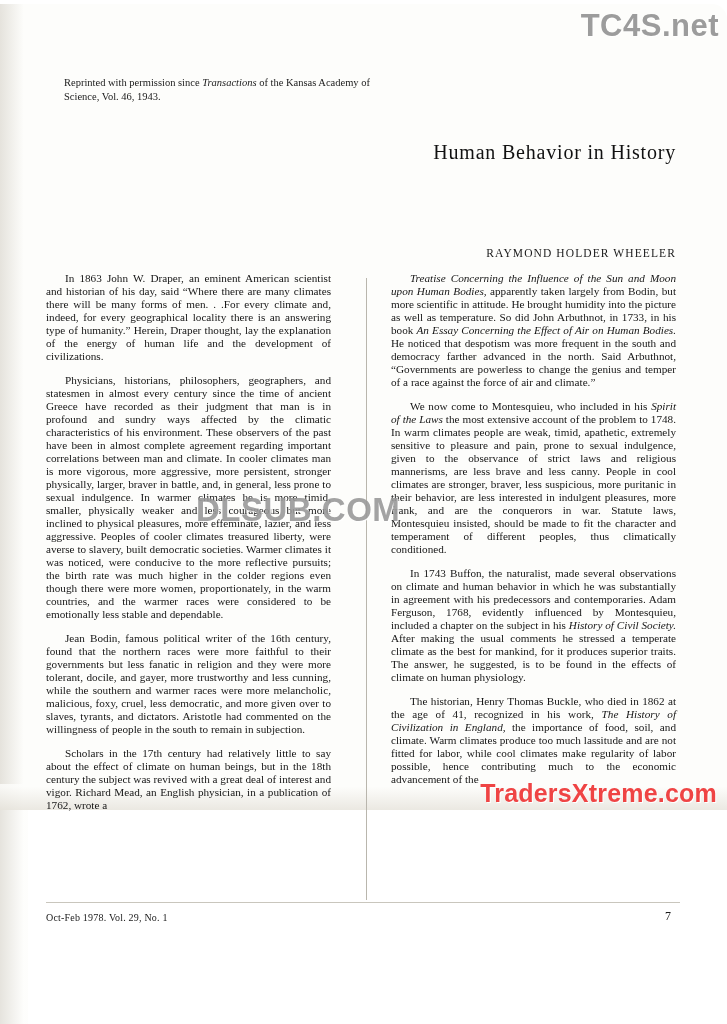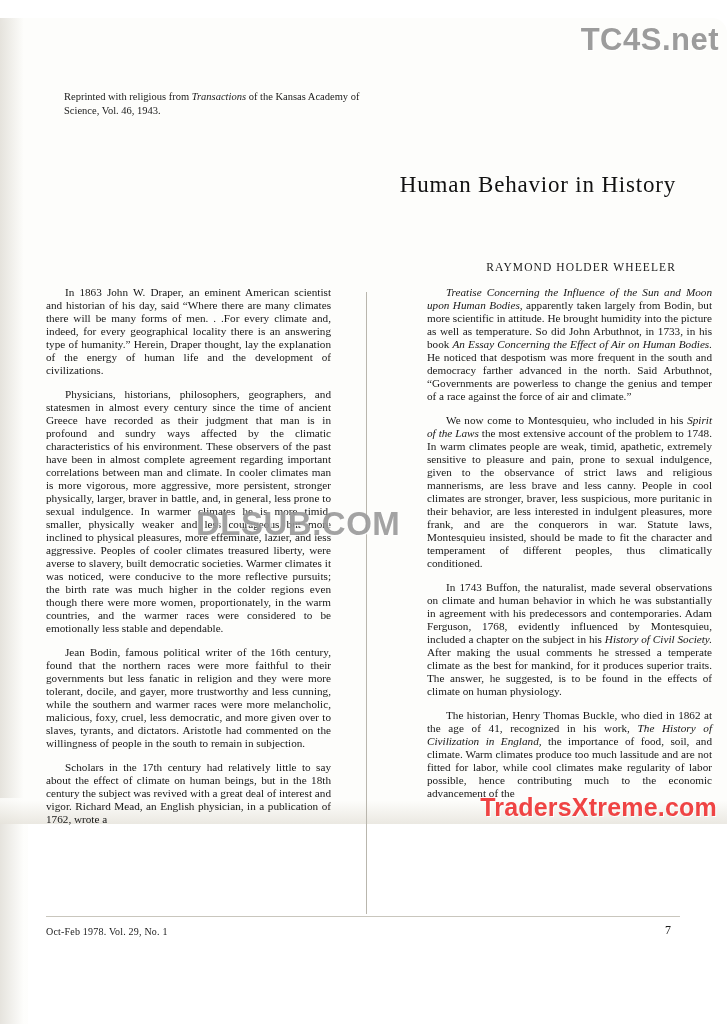--- a/index.html
+++ b/index.html
@@ -11,21 +11,21 @@
     width: 727px;
     height: 1024px;
     position: relative;
     font-family: "Liberation Serif", serif;
     color: #141414;
     overflow: hidden;
   }
 
   .page {
     position: absolute;
-    left: 0; top: 18px;
+    left: 0; top: 4px;
     width: 727px;
     height: 806px;
     background: #fdfdfb;
     border-radius: 15px;
   }
 
   
   .scan-edge-left {
     position: absolute;
     left: 0; top: 0;
@@ -96,25 +96,24 @@
     left: 56px;
     top: 137px;
     width: 620px;
   }
   .title-line-1 {
     font-size: 23px;
     letter-spacing: .8px;
     color: #111;
   }
   .title-line-2 {
-    font-size: 23px;
+    font-size: 20px;
     letter-spacing: .8px;
     color: #111;
     text-align: right;
-    margin-top: 17px;
   }
   .byline {
     position: absolute;
     left: 380px;
     top: 243px;
     width: 296px;
     text-align: right;
     font-family: "Liberation Serif", serif;
     font-size: 11.5px;
     letter-spacing: 1.1px;
@@ -132,21 +131,21 @@
   .col {
     position: absolute;
     top: 0;
     width: 285px;
     font-size: 11.2px;
     line-height: 13px;
     text-align: justify;
     color: #151515;
   }
   .col-left { left: 0; }
-  .col-right { left: 345px; margin-left: 36px; }
+  .col-right { left: 345px; }
   .col p {
     margin: 0 0 11px 0;
     text-indent: 19px;
   }
   .col i { font-style: italic; }
 
   .col-divider {
     position: absolute;
     left: 320px;
     top: 6px;
@@ -184,21 +183,21 @@
 <body>
 
 <div class="page">
 
   <div class="scan-edge-left"></div>
   <div class="scan-edge-bottom"></div>
 
   <div class="wm-tc4s">TC4S.net</div>
 
   <div class="reprint">
-    <span>Reprinted with religious from </span><i>Transactions</i><span> of the Kansas Academy of Science, Vol. 46, 1943.</span>
+    <span>Reprinted with permission since </span><i>Transactions</i><span> of the Kansas Academy of Science, Vol. 46, 1943.</span>
   </div>
 
   <div class="title-block">
     <div class="title-line-2">Human Behavior in History</div>
   </div>
 
   <div class="byline">RAYMOND HOLDER WHEELER</div>
 
   <div class="columns">
     <div class="col-divider"></div>

